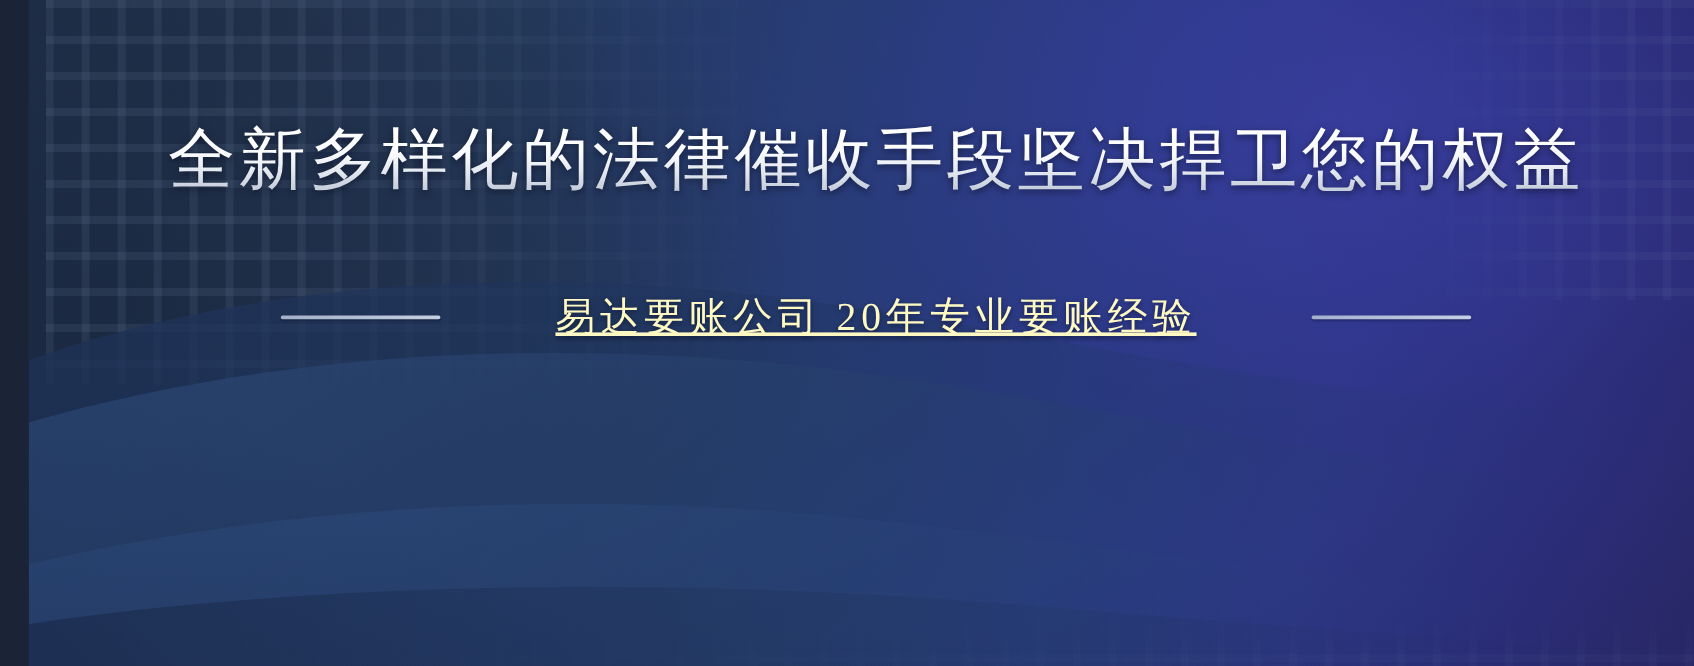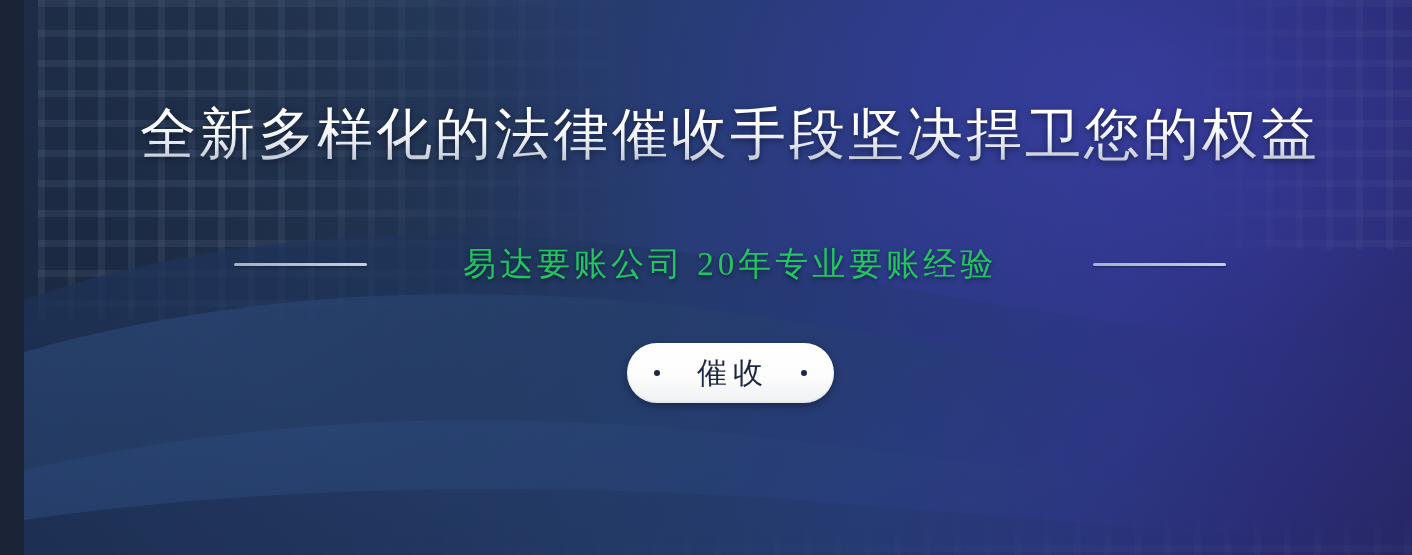--- a/index.html
+++ b/index.html
@@ -137,23 +137,24 @@
     width: 133px;
     height: 3px;
     border-radius: 2px;
     background: linear-gradient(90deg, rgba(186,198,219,0.85), rgba(205,215,232,0.95));
     box-shadow: 0 1px 2px rgba(8,12,32,0.45);
   }
   .subtitle {
     font-size: 33px;
     letter-spacing: 4px;
     white-space: nowrap;
-    color: #22c55e;
+    color: #fef9c3;
     text-shadow: 0 2px 4px rgba(8,12,32,0.55);
     margin: 0 96px;
+    text-decoration: underline;
   }
 
   .pill-row {
     margin-top: 56px;
     display: flex;
     align-items: center;
     justify-content: center;
     gap: 86px;
   }
   .pill {
@@ -244,22 +245,17 @@
     <div class="subtitle-row">
       <span class="deco-line"></span>
       <span class="subtitle">易达要账公司  20年专业要账经验</span>
       <span class="deco-line"></span>
     </div>
 
     <div class="pill-row">
 
 
 
-      <div class="pill">
-        <span class="pill-dot left"></span>
-        <span class="pill-label">催收</span>
-        <span class="pill-dot right"></span>
-      </div>
 
 
     </div>
   </div>
 </div>
 
 </body></html>

